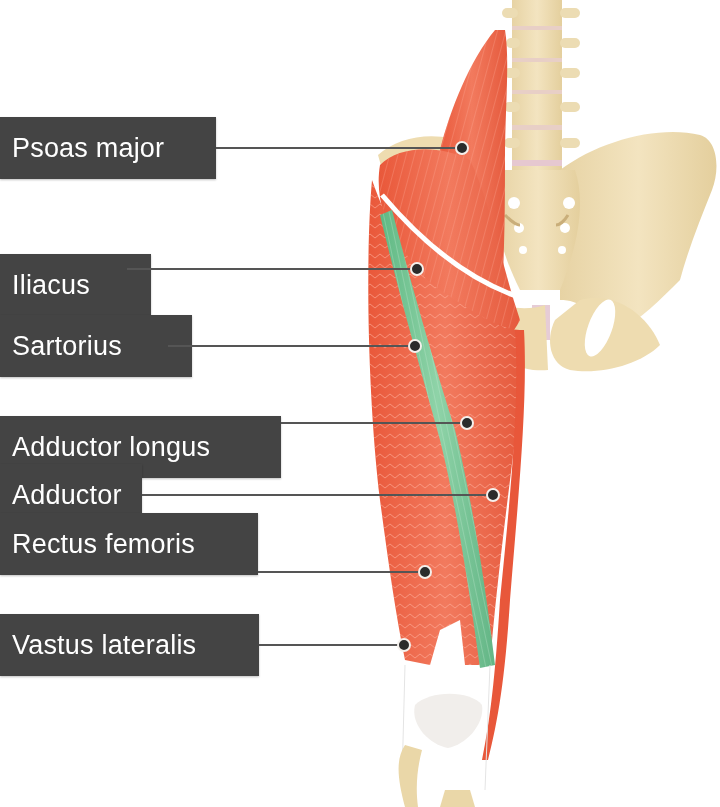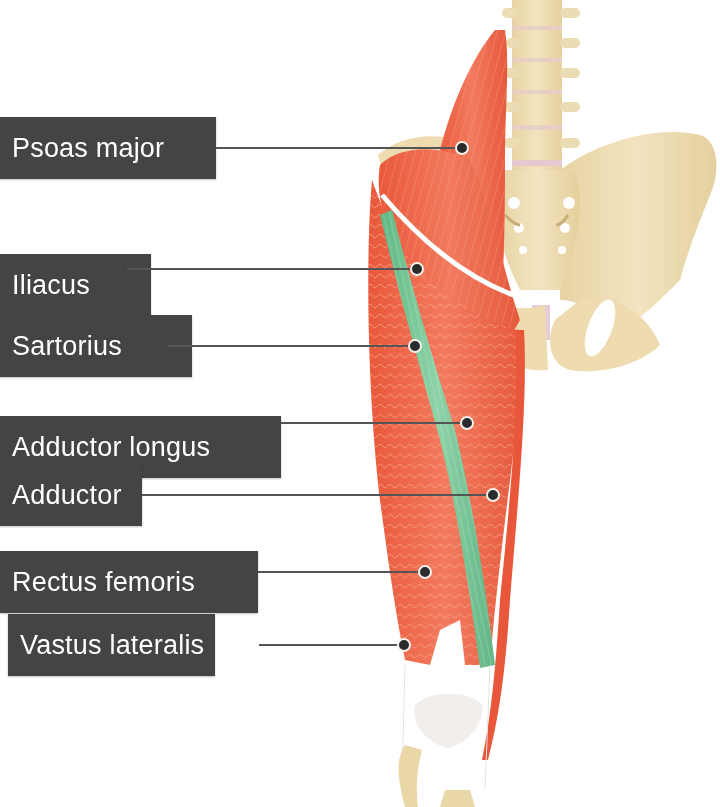--- a/index.html
+++ b/index.html
@@ -138,24 +138,24 @@
     <div class="pin" style="left:467px;top:423px;"></div>
   </div>
 
   <div>
     <div class="label-box" style="top:464px;width:142px;">Adductor</div>
     <div class="leader" style="top:494px;left:142px;width:351px;"></div>
     <div class="pin" style="left:493px;top:495px;"></div>
   </div>
 
   <div>
-    <div class="label-box" style="top:551px;width:258px;">Rectus femoris</div>
+    <div class="label-box" style="top:513px;width:258px;">Rectus femoris</div>
     <div class="leader" style="top:571px;left:258px;width:167px;"></div>
     <div class="pin" style="left:425px;top:572px;"></div>
   </div>
 
   <div>
-    <div class="label-box" style="top:614px;width:207px;margin-left:8px;">Vastus lateralis</div>
+    <div class="label-box" style="top:614px;width:259px;">Vastus lateralis</div>
     <div class="leader" style="top:644px;left:259px;width:145px;"></div>
     <div class="pin" style="left:404px;top:645px;"></div>
   </div>
 
 </div>
 
 </body></html>

